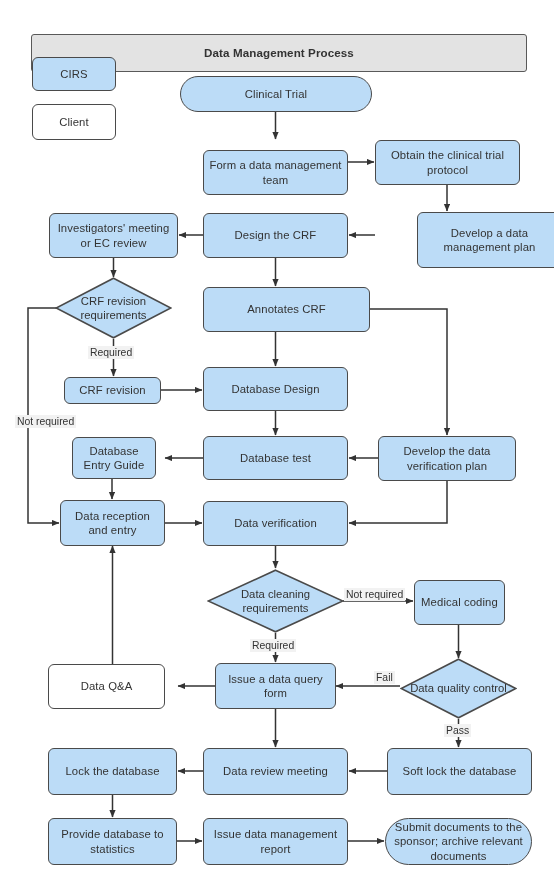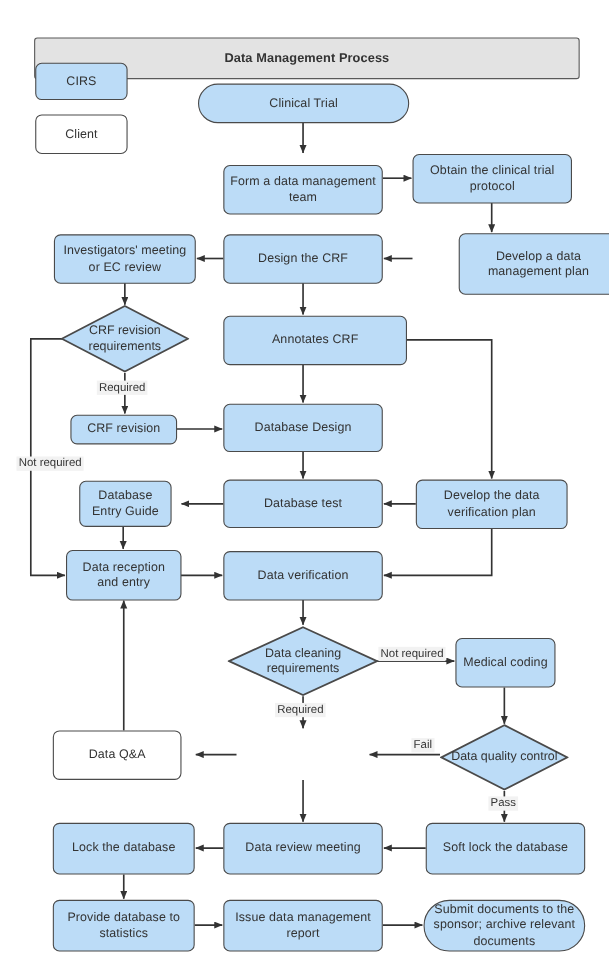--- a/index.html
+++ b/index.html
@@ -222,20 +222,23 @@
   </div>
 
   <div class="node" style="left:414px; top:580px; width:91px; height:45px;">
     <span class="txt">Medical coding</span>
   </div>
 
   <div class="node white" style="left:48px; top:664px; width:117px; height:45px;">
     <span class="txt">Data Q&amp;A</span>
   </div>
 
+  <div class="node" style="left:215px; top:663px; width:121px; height:46px;">
+    <span class="txt">Issue a data query form</span>
+  </div>
 
   <div class="node" style="left:48px; top:748px; width:129px; height:47px;">
     <span class="txt">Lock the database</span>
   </div>
 
   <div class="node" style="left:203px; top:748px; width:145px; height:47px;">
     <span class="txt">Data review meeting</span>
   </div>
 
   <div class="node" style="left:387px; top:748px; width:145px; height:47px;">

